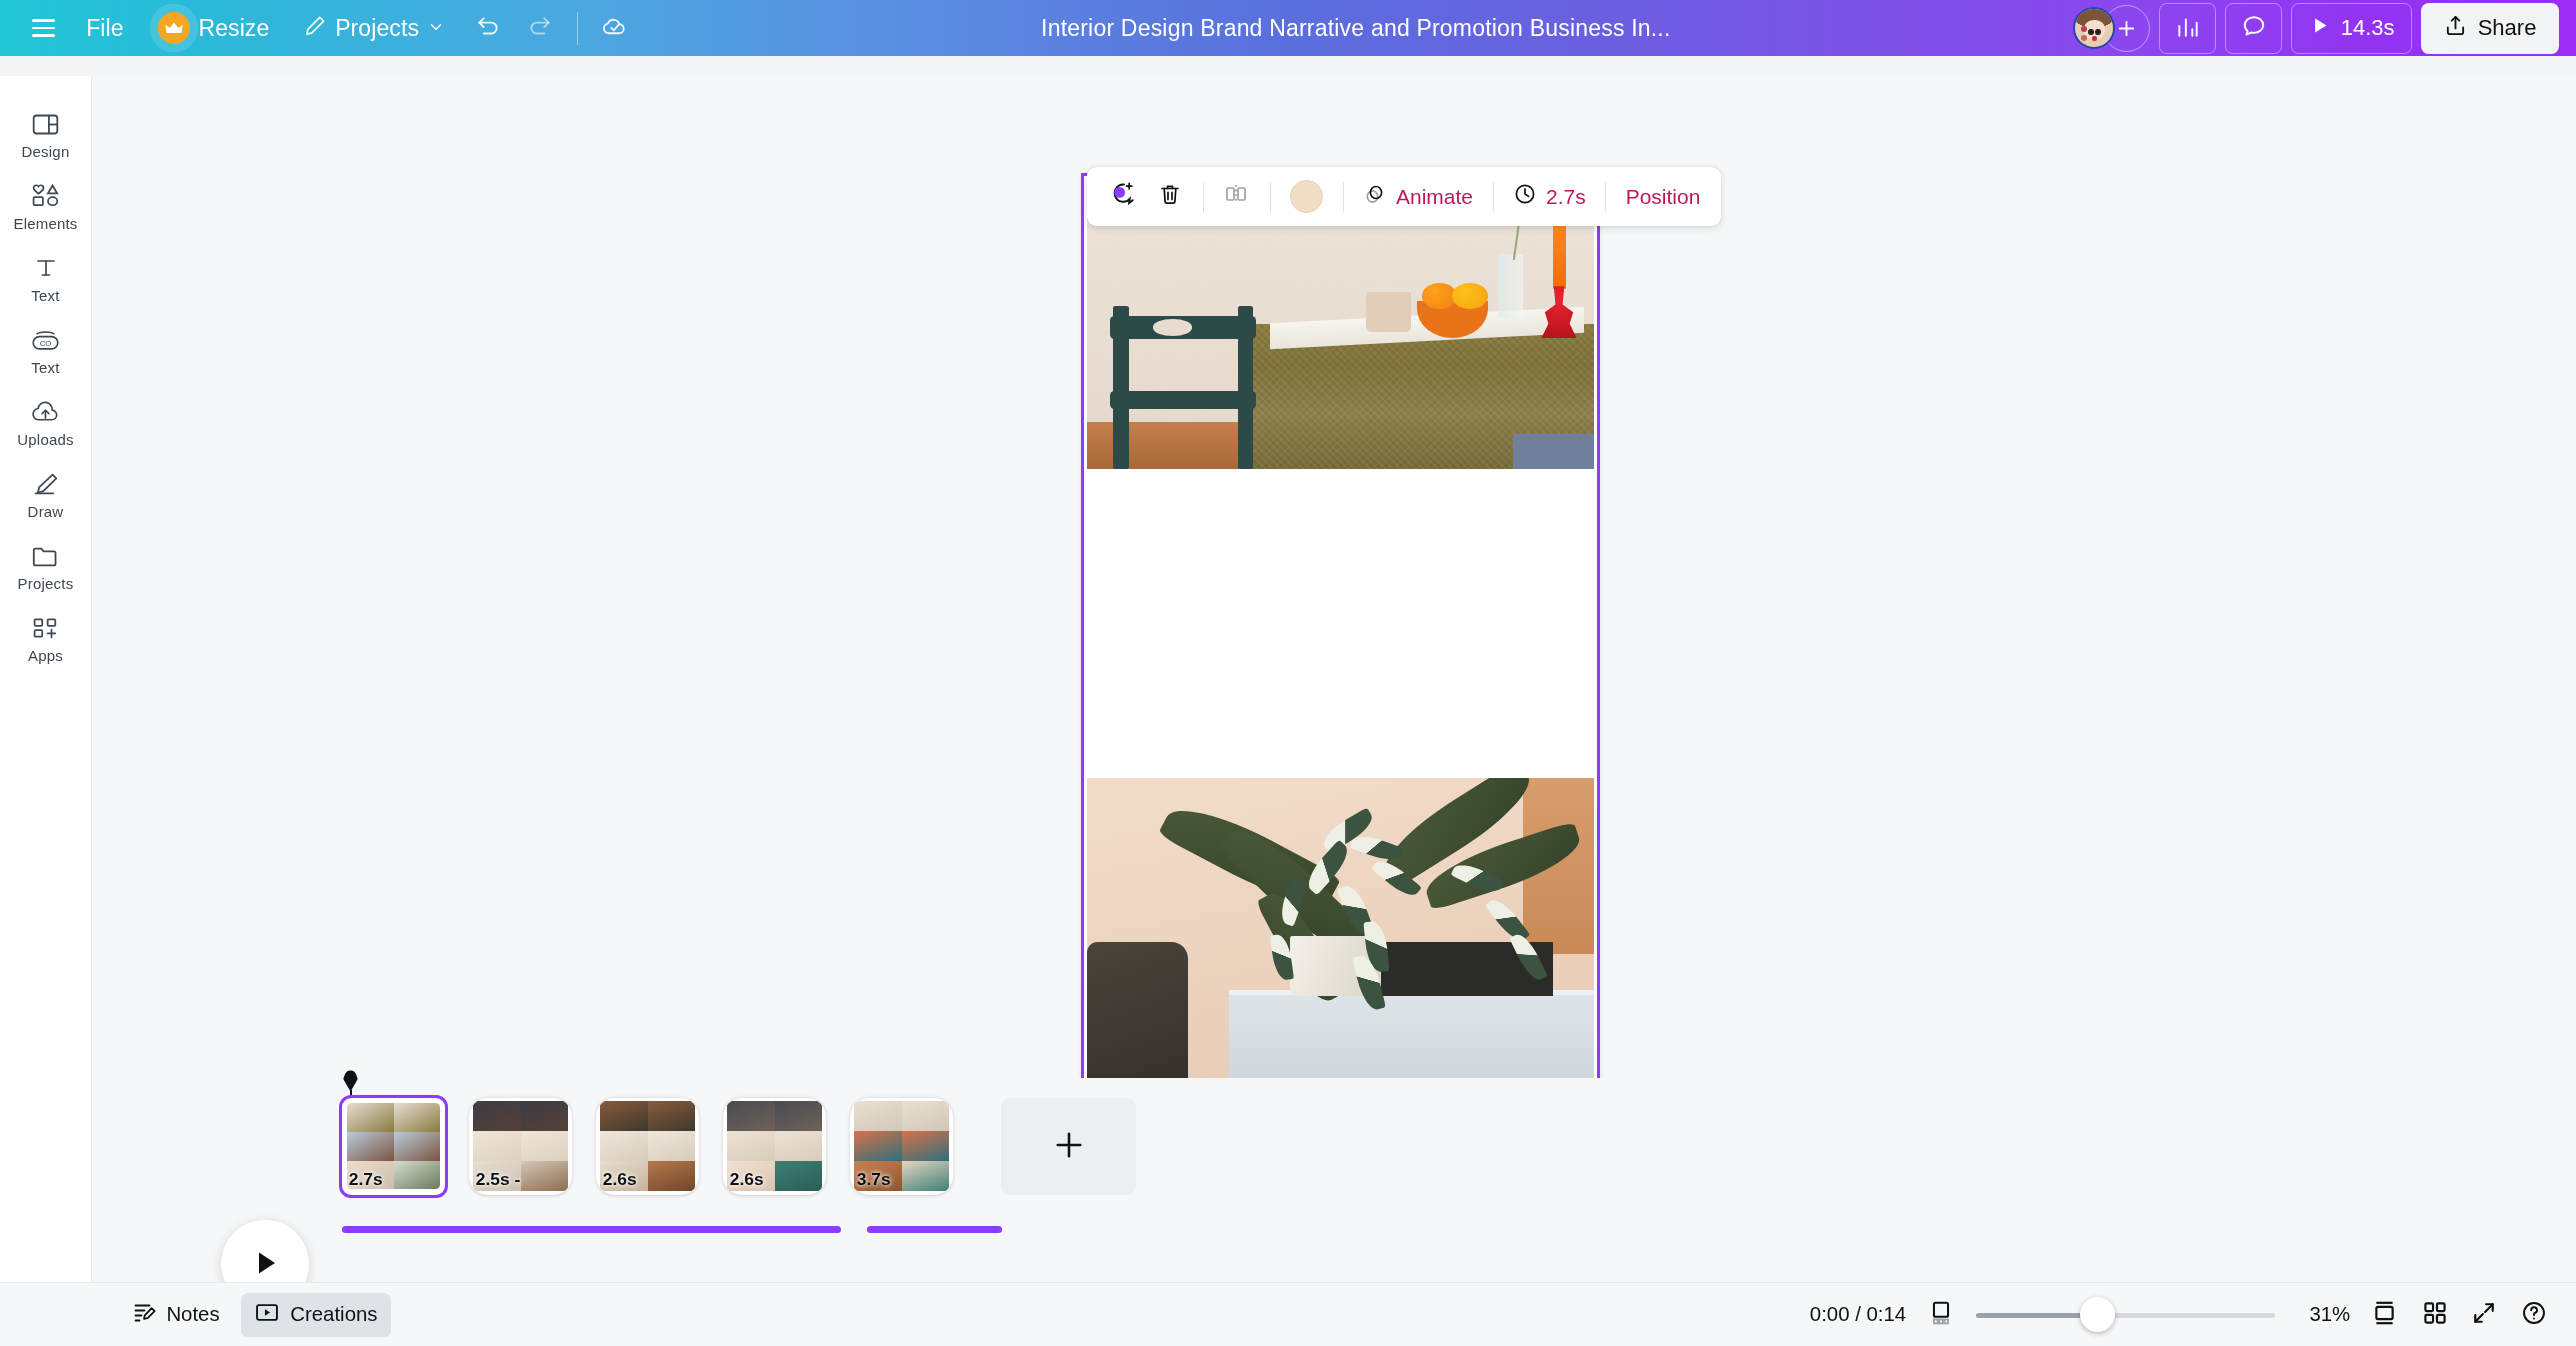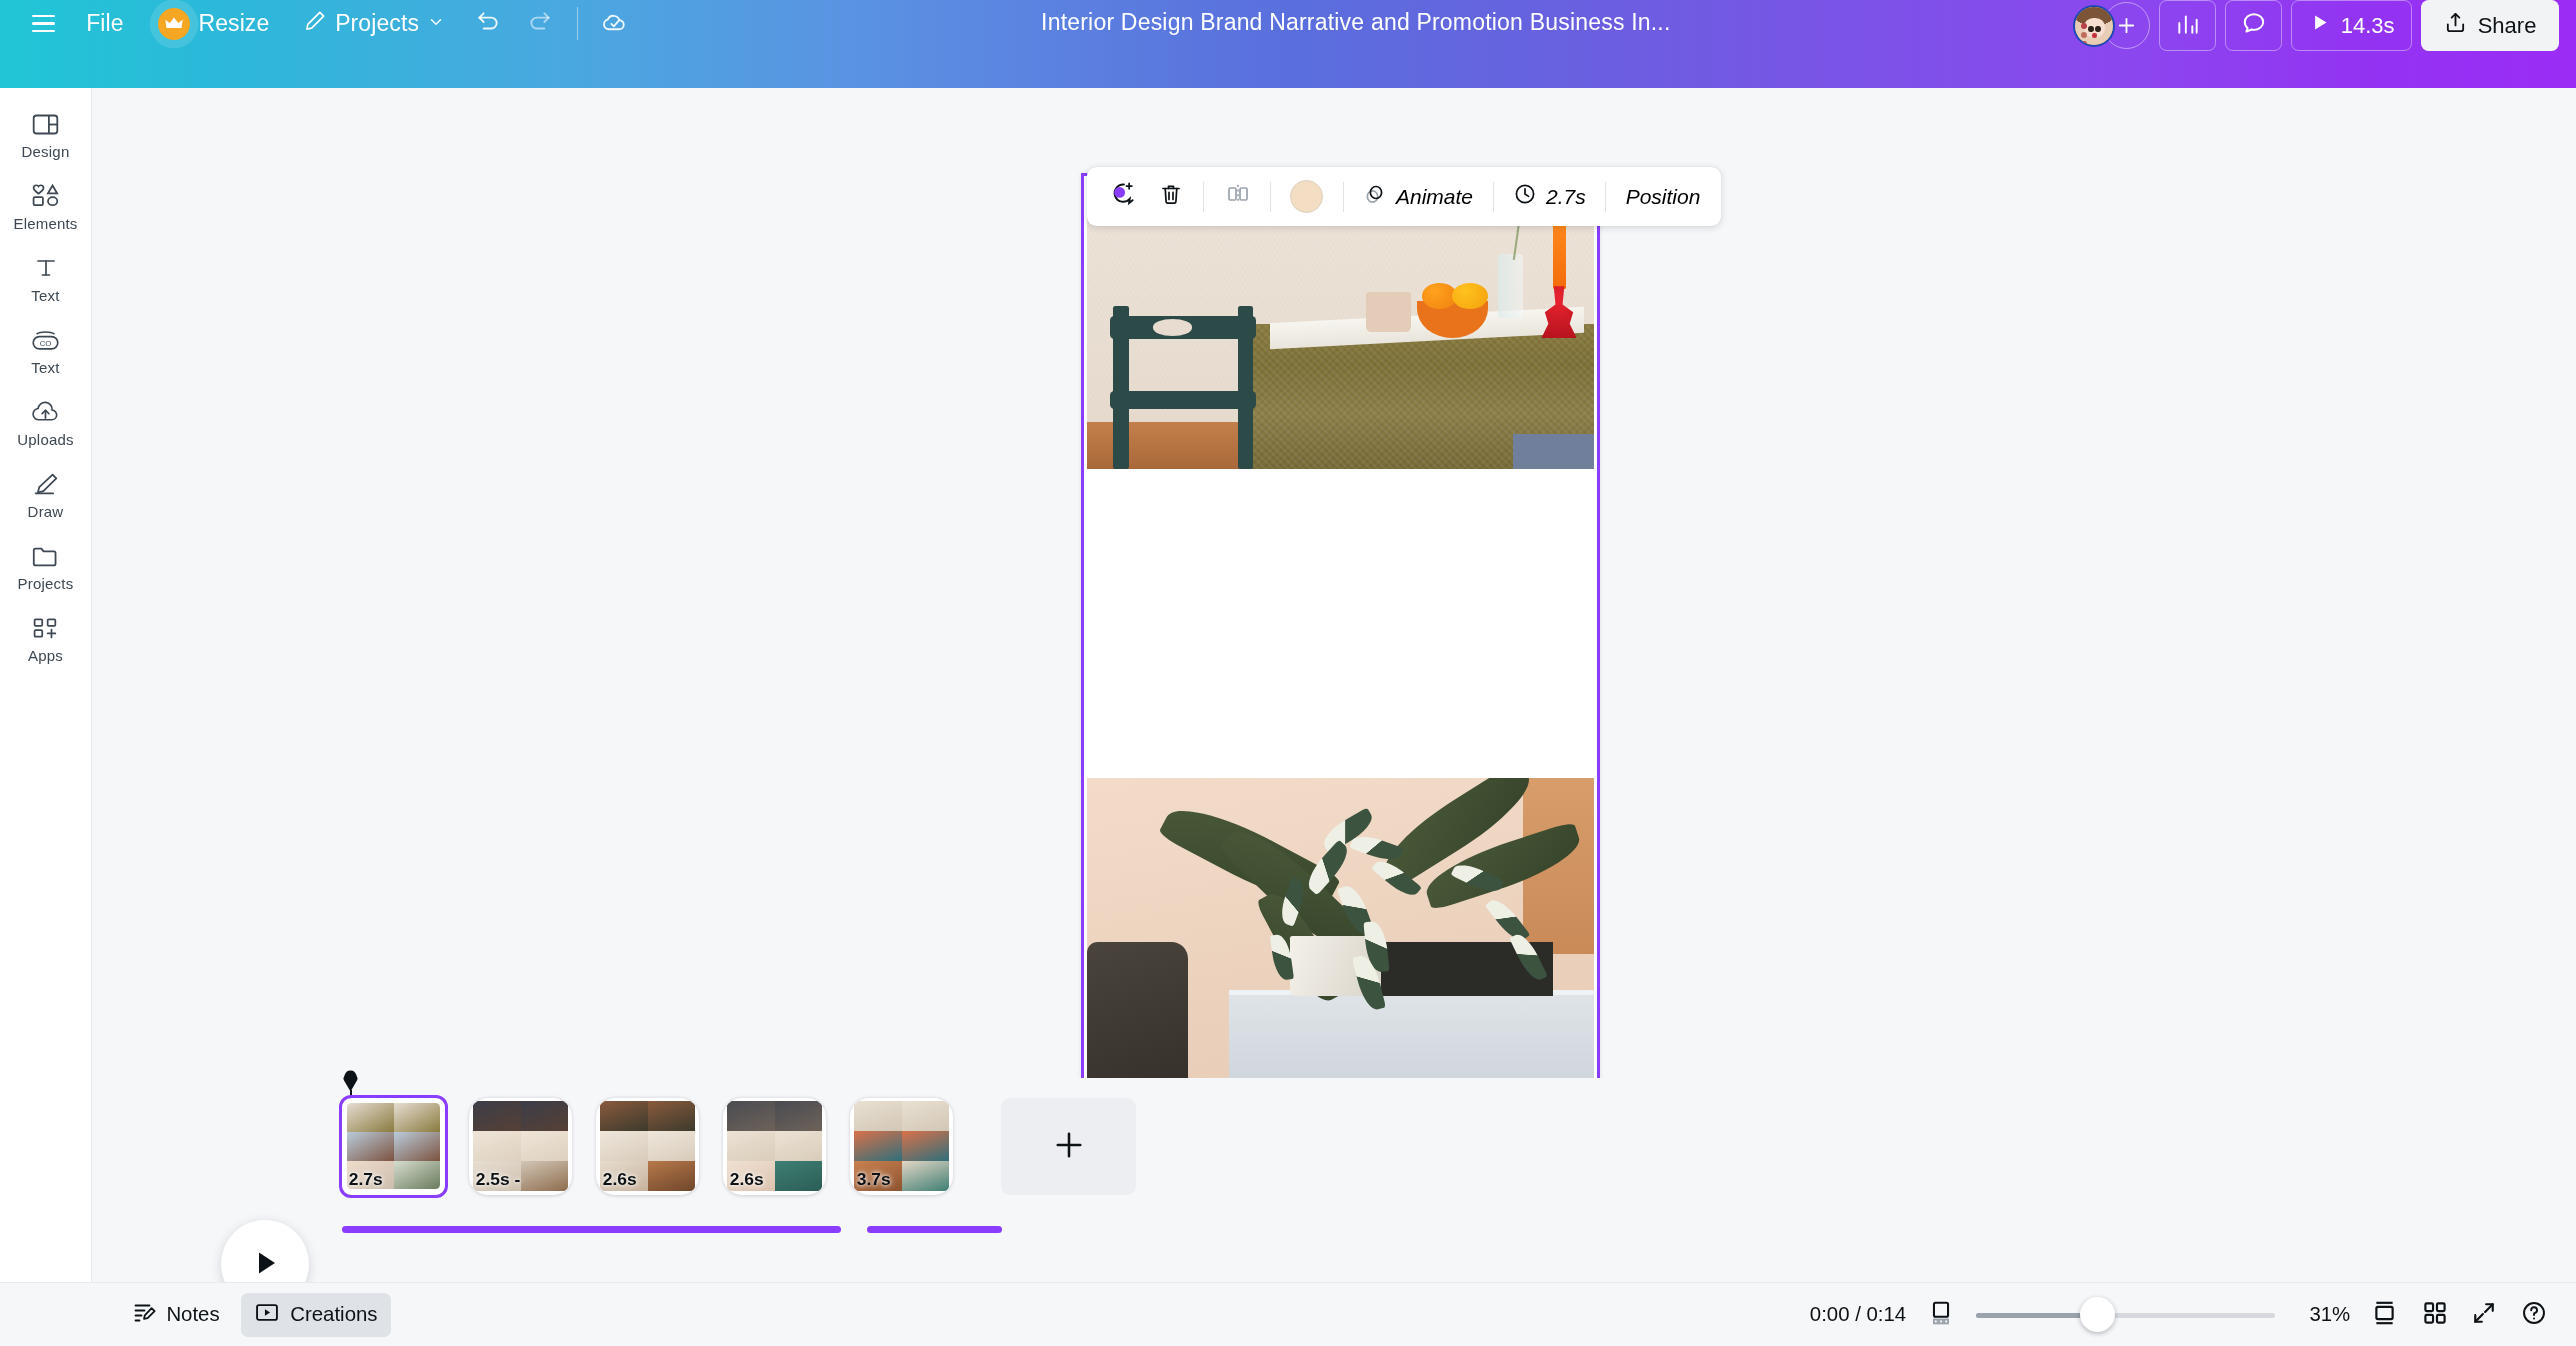--- a/index.html
+++ b/index.html
@@ -7,34 +7,34 @@
     width: 2576px; height: 1346px;
     overflow: hidden;
     font-family: "Liberation Sans", sans-serif;
     background: #f4f5f7;
     color: #0d1216;
   }
 
   
   .header {
     position: absolute; top: 0; left: 0;
-    width: 2576px; height: 88px;
+    width: 2576px; height: 56px;
     background: linear-gradient(90deg,
        #21c6d6 0%,
        #2bb9d9 8%,
        #4aa8e0 22%,
        #5a93e2 33%,
        #5b7fe0 42%,
        #5a6fdd 50%,
        #6a5fe0 62%,
        #7d52e8 73%,
        #8c46ef 83%,
        #9333f2 92%,
        #9b2cf5 100%);
-    display: flex; align-items: flex-start;
+    display: flex; align-items: center;
     padding: 0 16.6px 0 19.7px;
     z-index: 40;
   }
   .hdr-left { display: flex; align-items: center; gap: 4.5px; flex: 0 0 auto; }
   .hdr-center { flex: 1 1 auto; display:flex; align-items:center; justify-content:center; min-width:0; }
   .hdr-right { display: flex; align-items: center; gap: 9px; flex: 0 0 auto; }
 
   .hdr-btn {
     display: flex; align-items: center; gap: 8.3px;
     height: 47px; padding: 0 15px;
@@ -136,22 +136,22 @@
 
   
   .el-toolbar {
     position:absolute; left:995px; top:91px;
     height:59px; background:#fff; border-radius:9px;
     box-shadow: 0 1.5px 7.6px rgba(16,24,40,.14), 0 0 0.8px rgba(16,24,40,.2);
     display:flex; align-items:center; padding:0 12px; gap:3px; z-index:20;
   }
   .tb-btn {
     height:45px; min-width:45px; padding:0 9px; border-radius:6px;
-    display:flex; align-items:center; justify-content:flex-end; gap:9px;
-    cursor:pointer; font-size:21px; color:#000000; white-space:nowrap;font-style:italic;
+    display:flex; align-items:center; justify-content:center; gap:9px;
+    cursor:pointer; font-size:21px; color:#be185d; white-space:nowrap;
   }
   .tb-div { width:0.8px; height:30px; background:#e0e2e6; margin:0 7.6px; }
   .swatch {
     width:33px; height:33px; border-radius:50%;
     background:#f3ddc3; border:0.8px solid #ddd1bd; cursor:pointer;
   }
 
   
   .canvas-frame {
     position:absolute; left:989px; top:97px;

